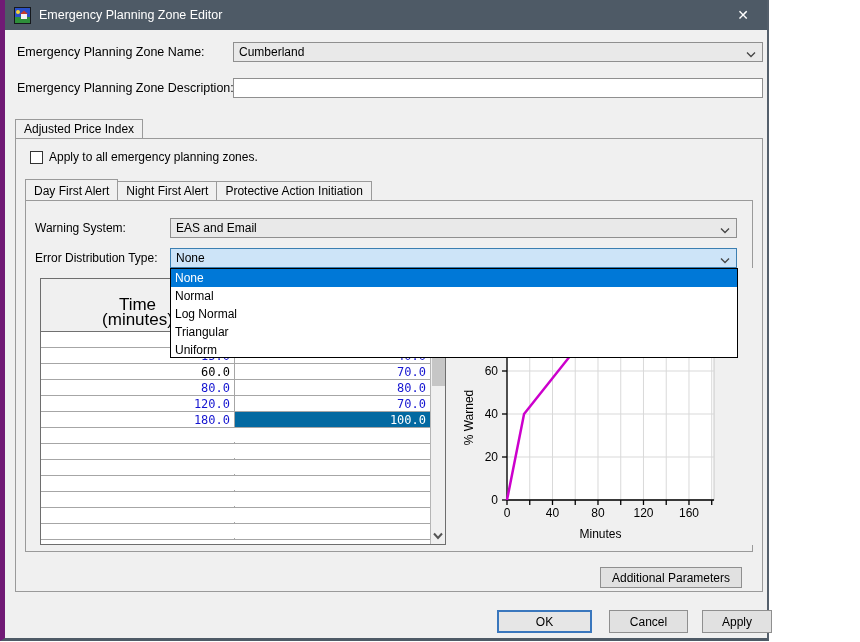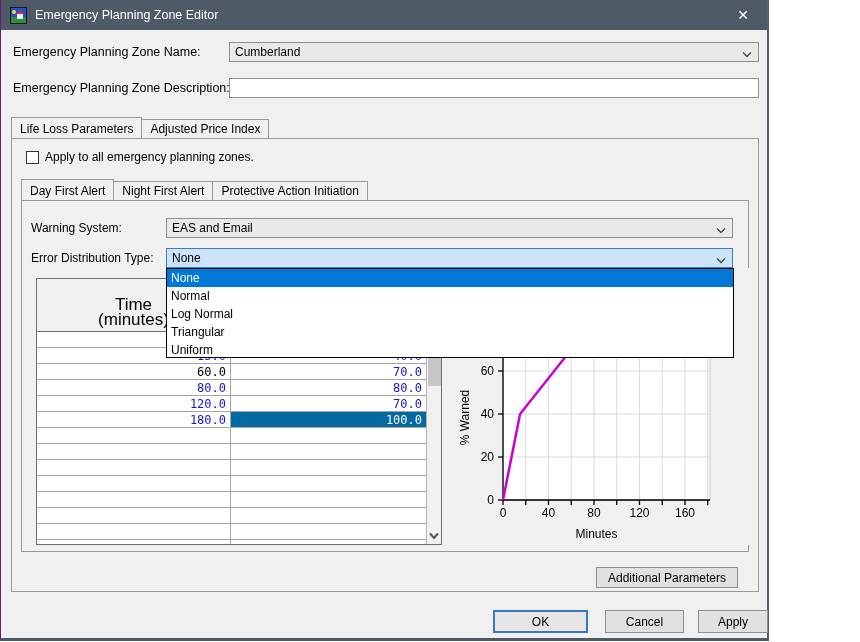--- a/index.html
+++ b/index.html
@@ -1,20 +1,20 @@
 <!DOCTYPE html>
 <html><head>
 <meta charset="utf-8">
 <style>
   * { margin:0; padding:0; box-sizing:border-box; }
   html,body { width:860px; height:642px; background:#ffffff; font-family:"Liberation Sans", sans-serif; }
   .stage { position:relative; width:860px; height:642px; background:#ffffff; overflow:hidden; }
 
   .dialog { position:absolute; left:0; top:0; width:769px; height:641px; background:#f0f0f0;
-            border-left:1px solid #701a75; border-right:2px solid #55606c; border-bottom:3px solid #4e5a66; }
+            border-left:5px solid #701a75; border-right:2px solid #55606c; border-bottom:3px solid #4e5a66; }
 
   
   .titlebar { position:absolute; left:0; top:0; width:100%; height:30px; background:#4e5a66; display:flex; align-items:center; }
   .titlebar .app-icon { width:17px; height:17px; margin-left:9px; display:inline-block; }
   .titlebar .title { color:#ffffff; font-size:12.5px; margin-left:8px; }
   .close-btn { position:absolute; right:4px; top:0; width:40px; height:30px; color:#ffffff; font-size:14px;
                display:flex; align-items:center; justify-content:center; }
 
   .lbl { position:absolute; font-size:12.5px; color:#000; line-height:20px; }
 
@@ -36,21 +36,21 @@
   .cbox { width:13px; height:13px; background:#fff; border:1px solid #333; margin-right:6px; }
 
   
   .tbl-frame { position:absolute; left:35px; top:278px; width:406px; height:267px; border:1px solid #6e6e6e; background:#fff; z-index:2; }
   .tbl-header { position:absolute; left:0; top:0; width:390px; height:53px; display:flex; }
   .th { background:#f0f0f0; border-right:1px solid #707070; border-bottom:1px solid #707070; display:flex; flex-direction:column;
         justify-content:flex-end; align-items:center; font-size:17px; padding-bottom:4px; line-height:15px; }
   .th.c1 { width:194px; }
   .th.c2 { width:196px; border-right:none; }
   .tbl-body { position:absolute; left:0; top:53px; width:390px; height:212px; overflow:hidden; background:#fff; }
-  .trow { display:flex; height:16px; border-bottom:1px solid #a6a6a6; }
+  .trow { display:flex; height:16px; border-bottom:1px solid #a6a6a6;align-items:flex-end; }
   .tcell { font-family:"DejaVu Sans Mono", monospace; font-size:12px; color:#1515d0; text-align:right; padding:1px 4px 0 0; }
   .tcell.c1 { width:194px; border-right:1px solid #a6a6a6; }
   .tcell.c2 { width:195px; }
   .tcell.blk { color:#000000; }
   .tcell.sel { background:#0369a1; color:#ffffff; }
   .sbar { position:absolute; right:0; top:53px; width:15px; height:212px; background:#f0f0f0; border-left:1px solid #b5b5b5; }
   .sbar .thumb { position:absolute; left:1px; top:4px; width:13px; height:50px; background:#c6c6c6; }
   .sbar .down { position:absolute; left:0; bottom:1px; width:14px; height:15px; display:flex; align-items:center; justify-content:center; }
 
   
@@ -93,21 +93,20 @@
         <svg width="10" height="9" viewBox="0 0 10 9">
             <polyline points="1,2.5 5,6.5 9,2.5" fill="none" stroke="#444" stroke-width="1.3"></polyline>
           </svg>
       </span>
     </div>
 
     <div class="lbl" style="left:12px; top:78px;">Emergency Planning Zone Description:</div>
     <input class="textinput" style="left: 228px; top: 78px; width: 530px;" value="">
 
     <div class="tabbar" style="left:10px; top:117px;">
-      <div class="tab active">Life Loss Parameters</div>
       <div class="tab">Adjusted Price Index</div>
     </div>
     <div class="panel" style="left:10px; top:138px; width:748px; height:454px; z-index:0;"></div>
 
     <div class="cbrow" style="left:25px; top:150px;">
       <span class="cbox"></span>
       <span>Apply to all emergency planning zones.</span>
     </div>
 
     <div class="tabbar" style="left:20px; top:179px; z-index:2;">

